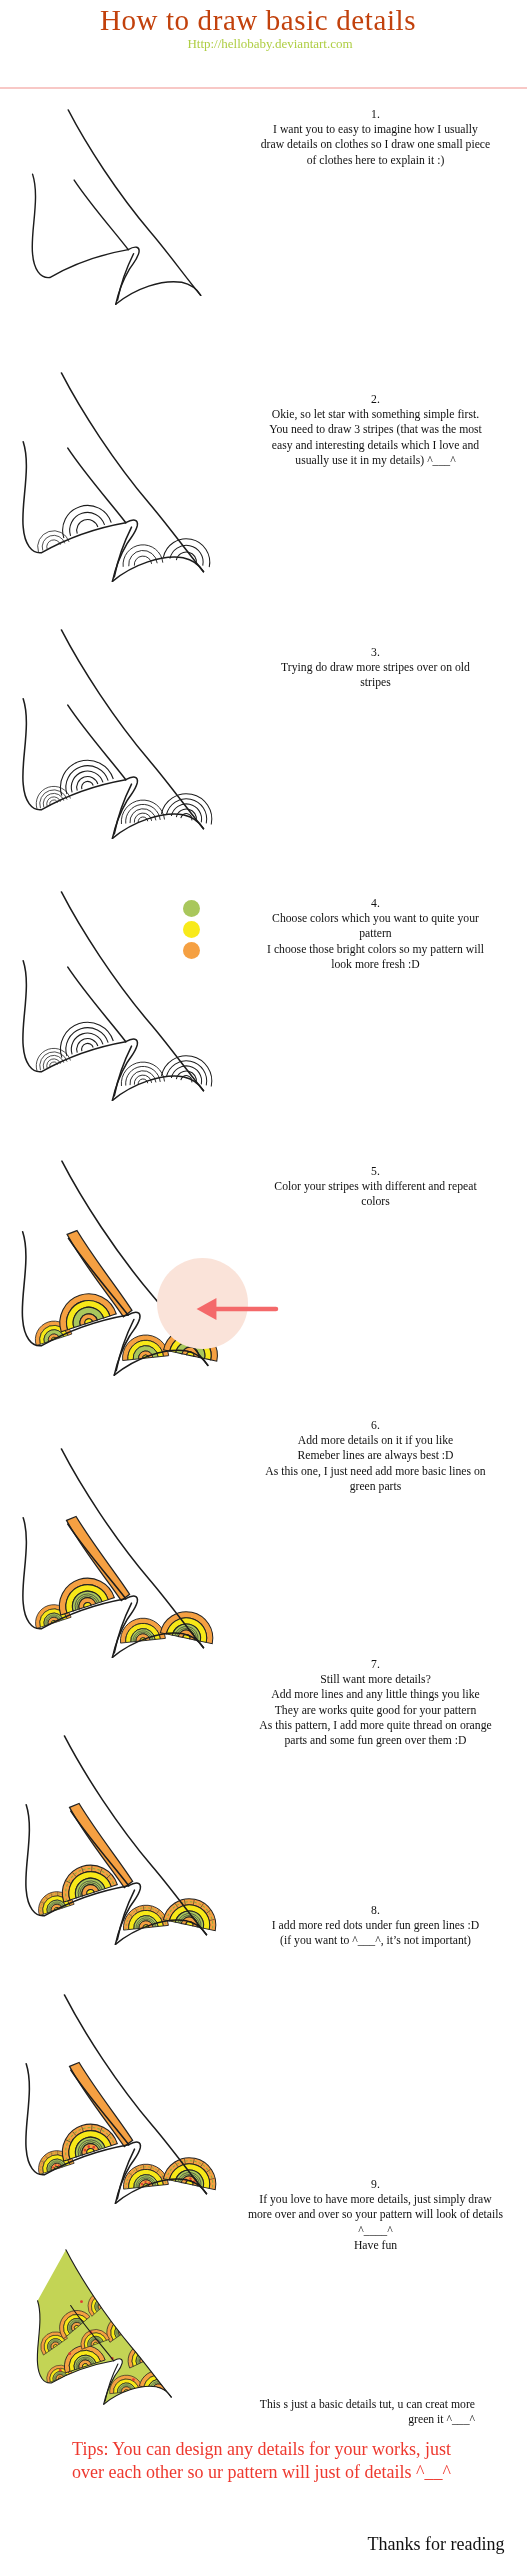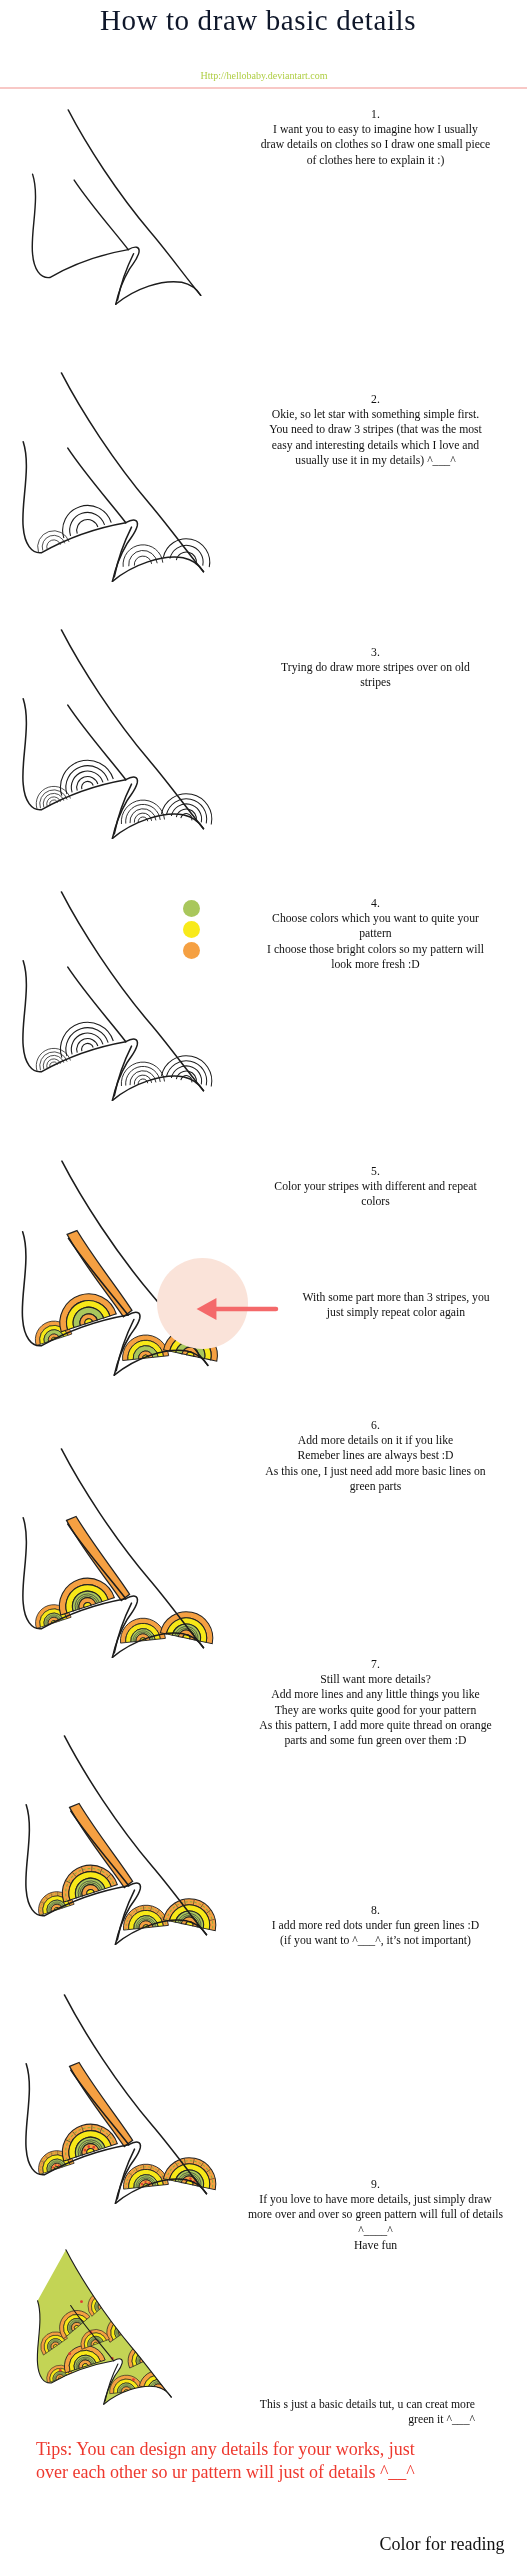--- a/index.html
+++ b/index.html
@@ -1,39 +1,39 @@
 <!DOCTYPE html>
 <html style="font-size:9.4px"><head>
 <meta charset="utf-8">
 <style>
   html,body{margin:0;padding:0;background:#ffffff;}
   #page{position:relative;width:528px;height:2576px;background:#ffffff;overflow:hidden;
         font-family:"Liberation Serif","DejaVu Serif",serif;color:#111;}
   .center{text-align:center;}
   #title{position:absolute;top:3.5px;left:0;width:516px;font-size:29px;letter-spacing:0.6px;}
-  #site-url{position:absolute;top:36px;left:6px;width:516px;font-size:10px;margin-top:34px;}
+  #site-url{position:absolute;top:36px;left:12px;width:516px;font-size:13px;}
   #divider{position:absolute;top:87px;left:0;width:528px;height:2.3px;}
   .step-text{position:absolute;width:293px;font-size:11.7px;line-height:15.2px;text-align:center;}
   .step-num{font-size:11.7px;}
   .step-draw{position:absolute;}
   .step-draw svg{display:block;width:100%;height:100%;}
   #swatches{position:absolute;left:183px;top:900px;width:17.6px;}
   .swatch{width:17px;height:17px;border-radius:50%;margin-bottom:4.1px;}
   #highlight-circle{position:absolute;left:157px;top:1258px;width:91px;height:91px;border-radius:50%;}
   #annotation{position:absolute;left:267px;top:1290px;width:258px;font-size:11.7px;line-height:15.2px;text-align:center;}
   #annotation-arrow{position:absolute;left:194px;top:1288px;width:88px;height:42px;}
   #footer-note{position:absolute;left:229px;top:2397px;width:246px;font-size:11.7px;line-height:15.2px;text-align:right;}
-  #tips{position:absolute;left:36px;top:2438px;width:475px;font-size:18px;line-height:23px;text-align:left;}
+  #tips{position:absolute;left:24px;top:2438px;width:475px;font-size:18px;line-height:23px;text-align:center;}
   #thanks{position:absolute;right:23.5px;top:2534px;font-size:18px;color:#111;}
 </style>
 </head>
 <body>
 
 <div id="page">
-  <div id="title" class="center" style="color: #0f172a;">How to draw basic details</div>
+  <div id="title" class="center" style="color: #c2410c;">How to draw basic details</div>
   <div id="site-url" class="center" style="color: rgb(175, 206, 68);">Http://hellobaby.deviantart.com</div>
   <div id="divider" style="background: rgb(248, 200, 198);"></div>
 
   <div id="steps-root">
       <div class="step-text" style="left: 229px; top: 107px;">
         <div class="step-num">1.</div>
         <div>I want you to easy to imagine how I usually</div>
         <div>draw details on clothes so I draw one small piece</div>
         <div>of clothes here to explain it :)</div>
       </div>
@@ -457,21 +457,21 @@
             <path d="M27,118 C40,158 23,215 27,252 C29,278 40,294 56,292 C98,268 148,252 188,245"></path>
             <path d="M188,245 C200,238 208,240 206,250 C203,262 196,268 190,278 C180,295 172,315 167,337"></path>
             <path d="M197,252 C188,270 176,300 170,330"></path>
             <path d="M167,337 C200,310 245,295 278,300 C292,303 304,312 310,322"></path>
           </g>
         </svg>
       </div>
       <div class="step-text" style="left: 229px; top: 2177px;">
         <div class="step-num">9.</div>
         <div>If you love to have more details, just simply draw</div>
-        <div>more over and over so green pattern will full of details</div>
+        <div>more over and over so your pattern will look of details</div>
         <div>^____^</div>
         <div>Have fun</div>
       </div>
       <div class="step-draw" style="left: 17.6px; top: 2245px; width: 179px; height: 163px;">
         <svg viewBox="0 0 350 345" preserveAspectRatio="xMidYMid meet">
           <defs>
             <clipPath id="cp9">
               <path d="M87,10 C118,70 170,150 225,215 C255,250 285,292 310,322 C304,312 292,303 278,300 C245,295 200,310 167,337 C172,315 180,295 190,278 C196,268 203,262 206,250 C208,240 200,238 188,245 C148,252 98,268 56,292 C40,294 29,278 27,252 C23,215 40,158 27,118 Z"></path>
             </clipPath>
           </defs>
@@ -592,28 +592,24 @@
       <div class="swatch" style="background: rgb(169, 199, 92);"></div>
       <div class="swatch" style="background: rgb(248, 234, 26);"></div>
       <div class="swatch" style="background: rgb(245, 160, 66);"></div>
     </div>
 
   <div id="highlight-circle" style="background: rgb(250, 227, 217);"></div>
   <svg id="annotation-arrow" viewBox="0 0 150 72">
       <line x1="140" y1="36" x2="30" y2="36" stroke="#f4696a" stroke-width="8" stroke-linecap="round"></line>
       <polygon points="4,36 38,17 38,55" fill="#f4696a"></polygon>
     </svg>
-  <div id="annotation">
-      <div>With some part more than 3 stripes, you</div>
-      <div>just simply repeat color again</div>
-    </div>
 
   <div id="footer-note">
       <div>This s just a basic details tut, u can creat more</div>
       <div>green it ^___^</div>
     </div>
   <div id="tips" style="color: rgb(238, 57, 47);">
       <div>Tips: You can design any details for your works, just</div>
       <div>over each other so ur pattern will just of details ^__^</div>
     </div>
-  <div id="thanks">Color for reading</div>
+  <div id="thanks">Thanks for reading</div>
 </div>
 
 
 </body></html>

